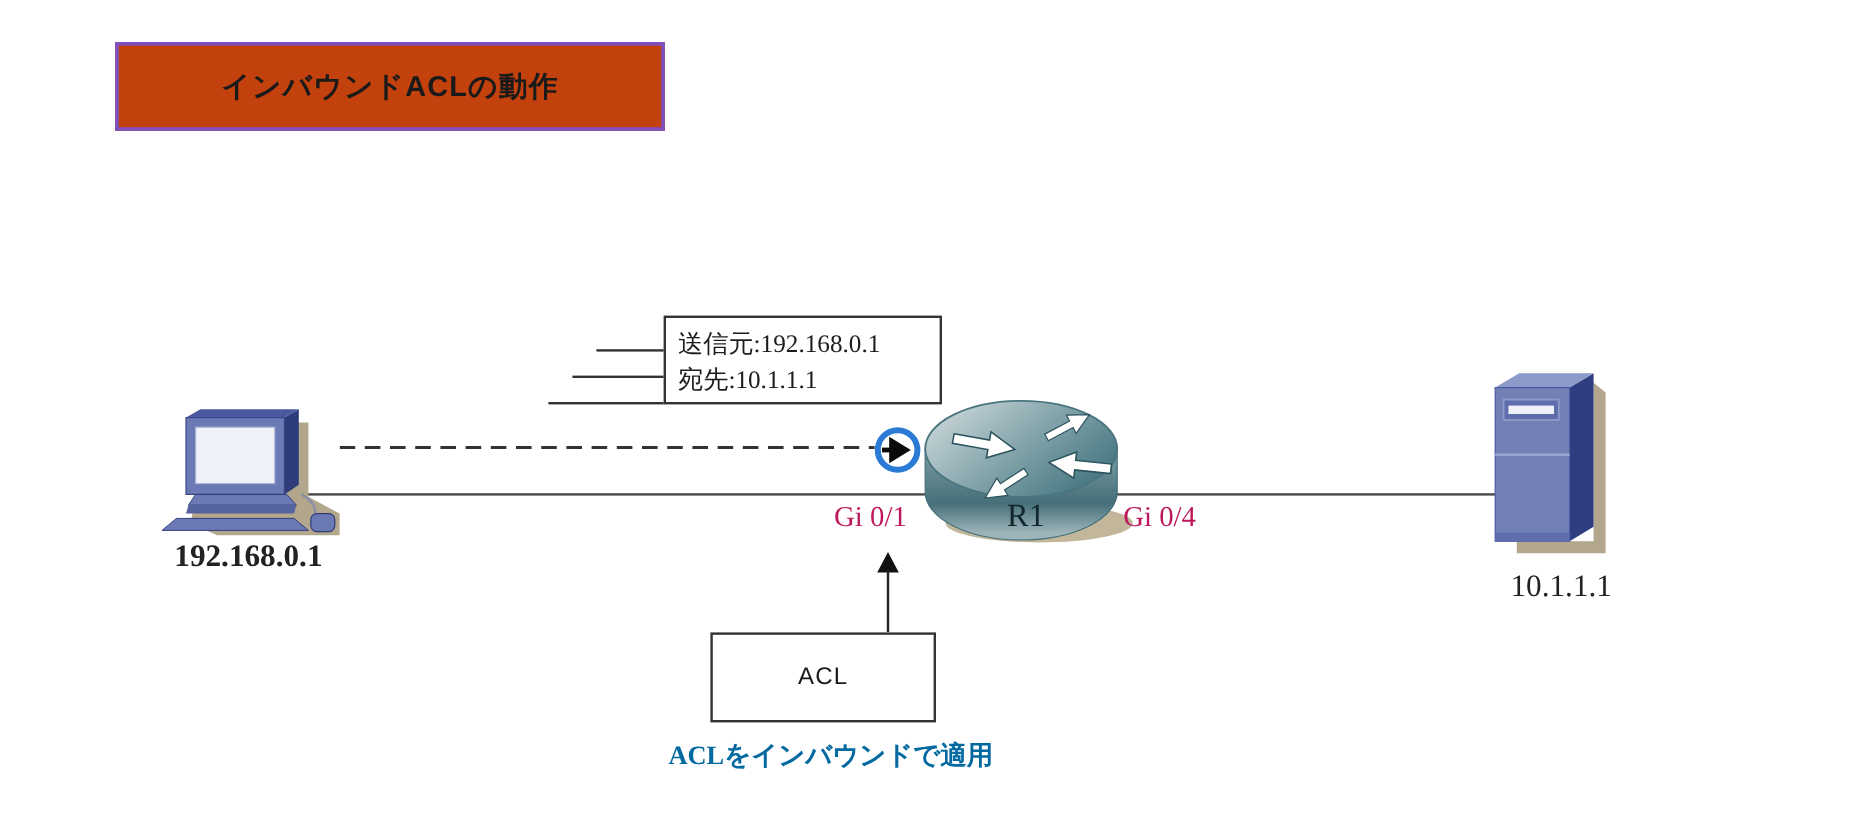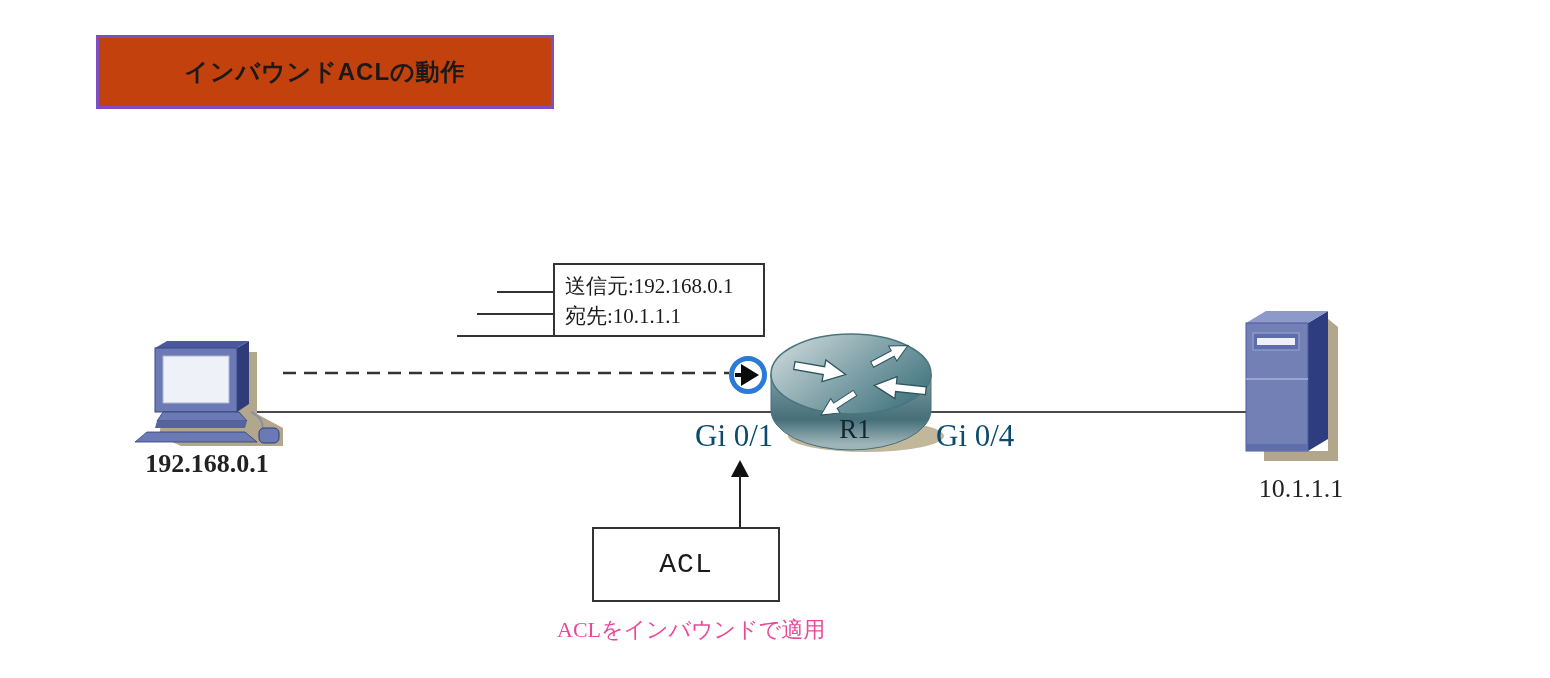--- a/index.html
+++ b/index.html
@@ -21,21 +21,21 @@
     border: 3px solid #7d4fc0;
     background: #c2410c;
     display: flex; align-items: center; justify-content: center;
     font-family: "Liberation Sans", sans-serif;
     font-size: 24px; font-weight: 600; color: #1a1a1a;
     letter-spacing: 1px;
   }
 
   
   .packet-box {
-    left: 553px; top: 263px; width: 212px; height: 74px;
+    left: 553px; top: 263px; width: 232px; height: 74px;
     border: 2px solid #333;
     background: #fff;
     padding: 7px 6px 0 10px;
     font-size: 21px; line-height: 1.42;
     z-index: 3;
   }
   .leader-line { height: 2px; background: #333; z-index: 2; }
 
   
   .link-line {
@@ -47,40 +47,40 @@
   
   .pc-svg     { left: 133px;  top: 336px; z-index: 2; }
   .router-svg { left: 768px;  top: 330px; z-index: 2; }
   .server-svg { left: 1240px; top: 303px; z-index: 2; }
   .marker-svg { left: 726px;  top: 353px; z-index: 4; }
 
   
   .node-label { font-size: 26px; color: #222; text-align: center; }
   .pc-label     { left: 112px;  top: 449px; width: 190px; font-weight: bold; }
   .server-label { left: 1245px; top: 474px; width: 112px; }
-  .if-label { font-size: 31px; color: #0c4a6e; z-index: 3; }
+  .if-label { font-size: 24px; color: #be185d; z-index: 3; }
   .gi01 { left: 695px; top: 418px; }
   .gi00 { left: 936px; top: 418px; }
 
   
   .acl-box {
     left: 592px; top: 527px; width: 188px; height: 75px;
     border: 2px solid #333; background: #fff;
     display: flex; align-items: center; justify-content: center;
-    font-family: Liberation Mono, monospace;
-    font-size: 28px; color: #1a1a1a; letter-spacing: 1px;
+    font-family: Liberation Sans, sans-serif;
+    font-size: 20px; color: #1a1a1a; letter-spacing: 1px;
   }
   .acl-arrow-line { left: 739px; top: 475px; width: 2px; height: 52px; background: #222; }
   .acl-arrow-head {
     left: 731px; top: 460px; width: 0; height: 0;
     border-left: 9px solid transparent;
     border-right: 9px solid transparent;
     border-bottom: 17px solid #111;
   }
-  .acl-caption { left: 557px; top: 615px; width: 300px; font-size: 22px; color: #ec4899; }
+  .acl-caption { left: 557px; top: 615px; width: 300px; font-size: 22px; color: #0369a1; font-weight: bold; }
 </style>
 </head>
 <body>
 
 <div id="canvas">
 
   <div class="abs title-box">
     <span>インバウンドACLの動作</span>
   </div>
 

